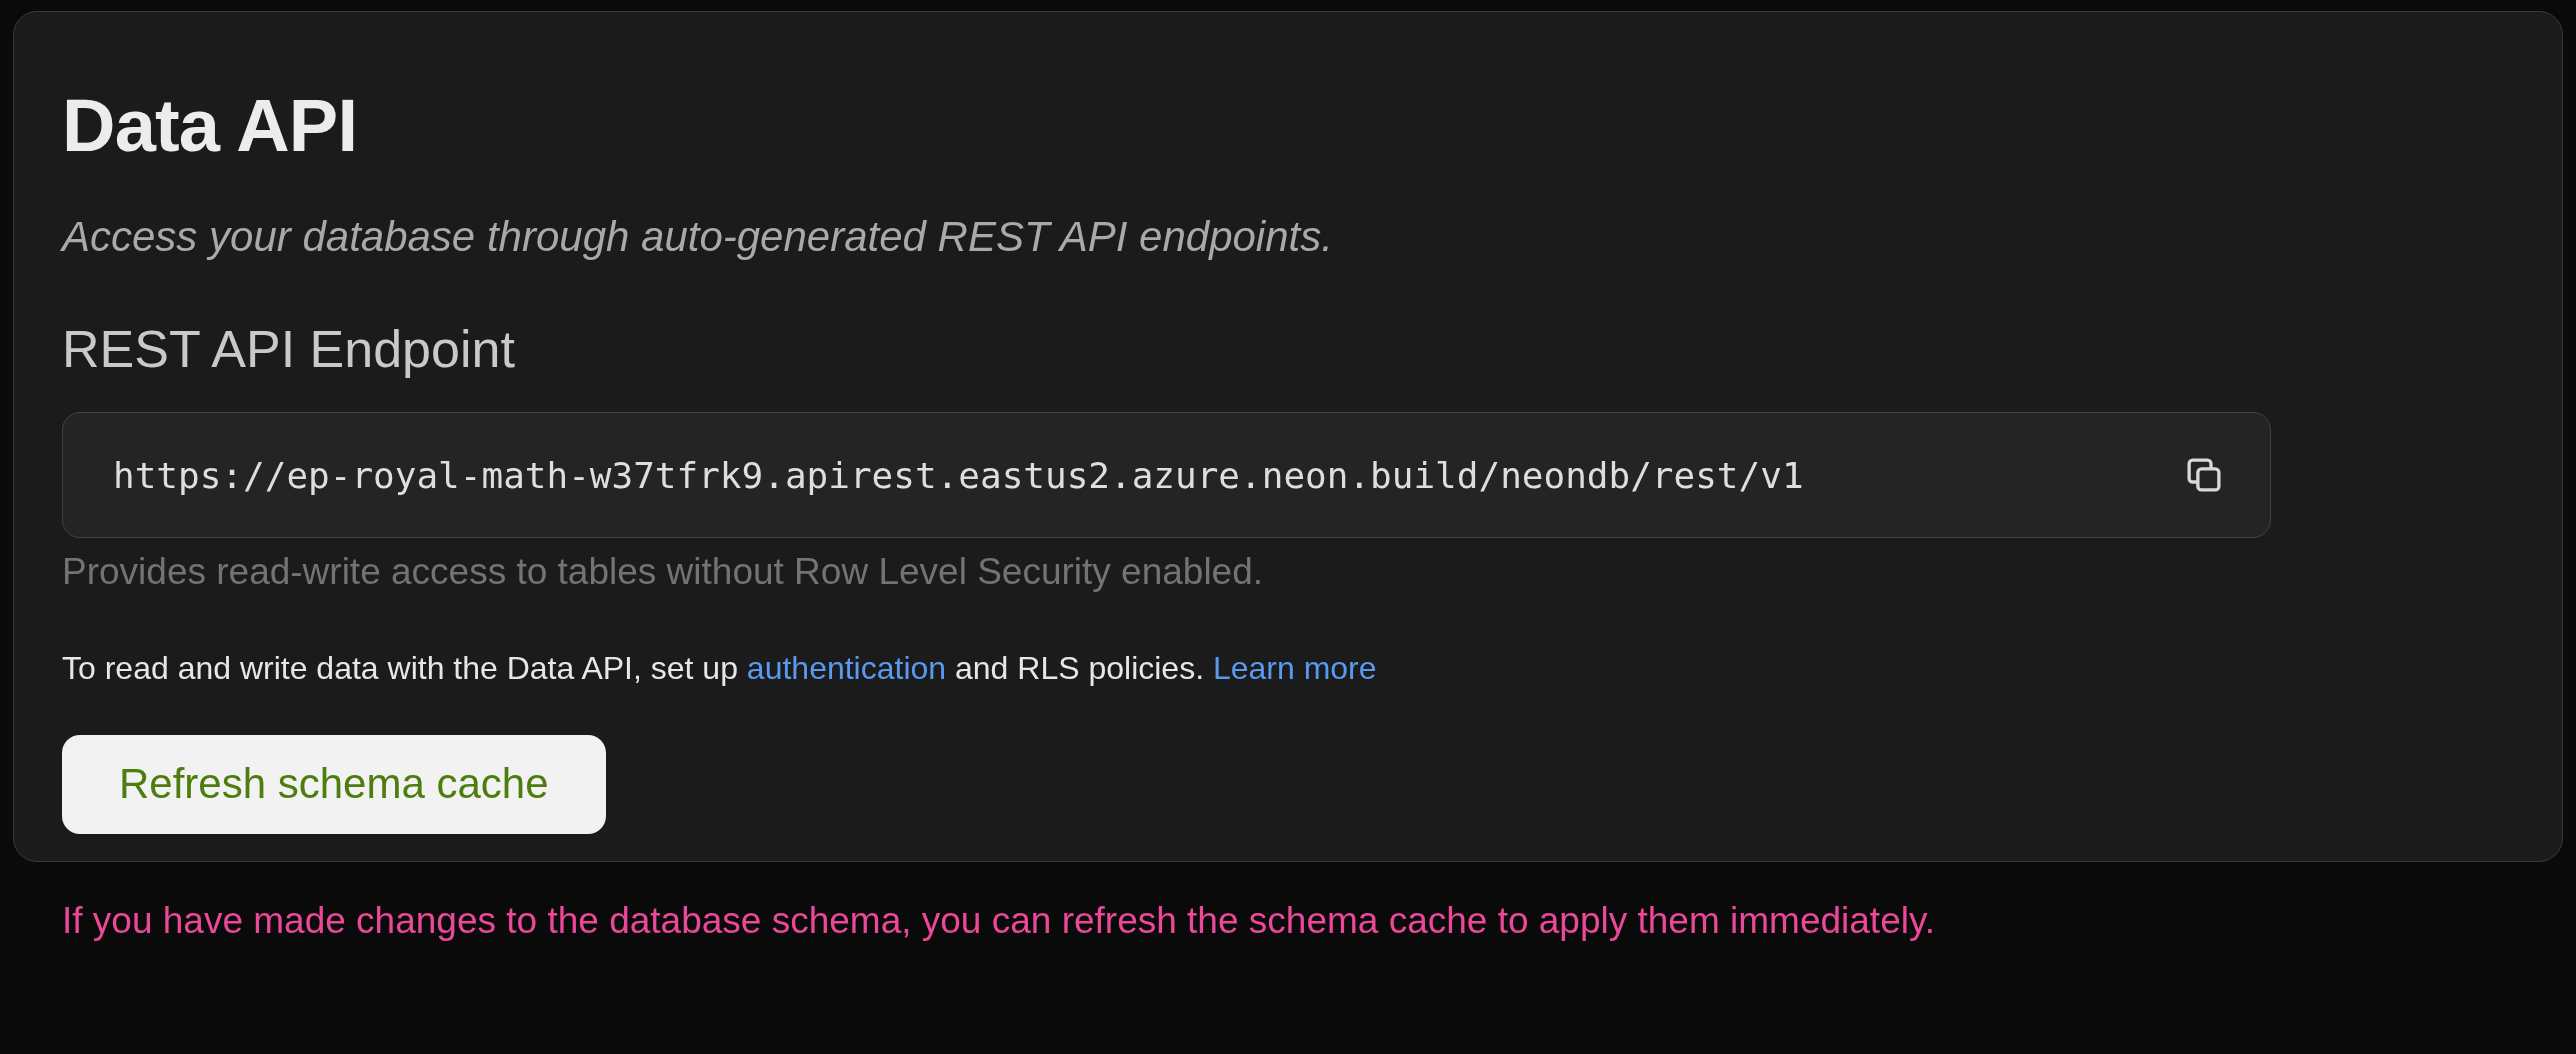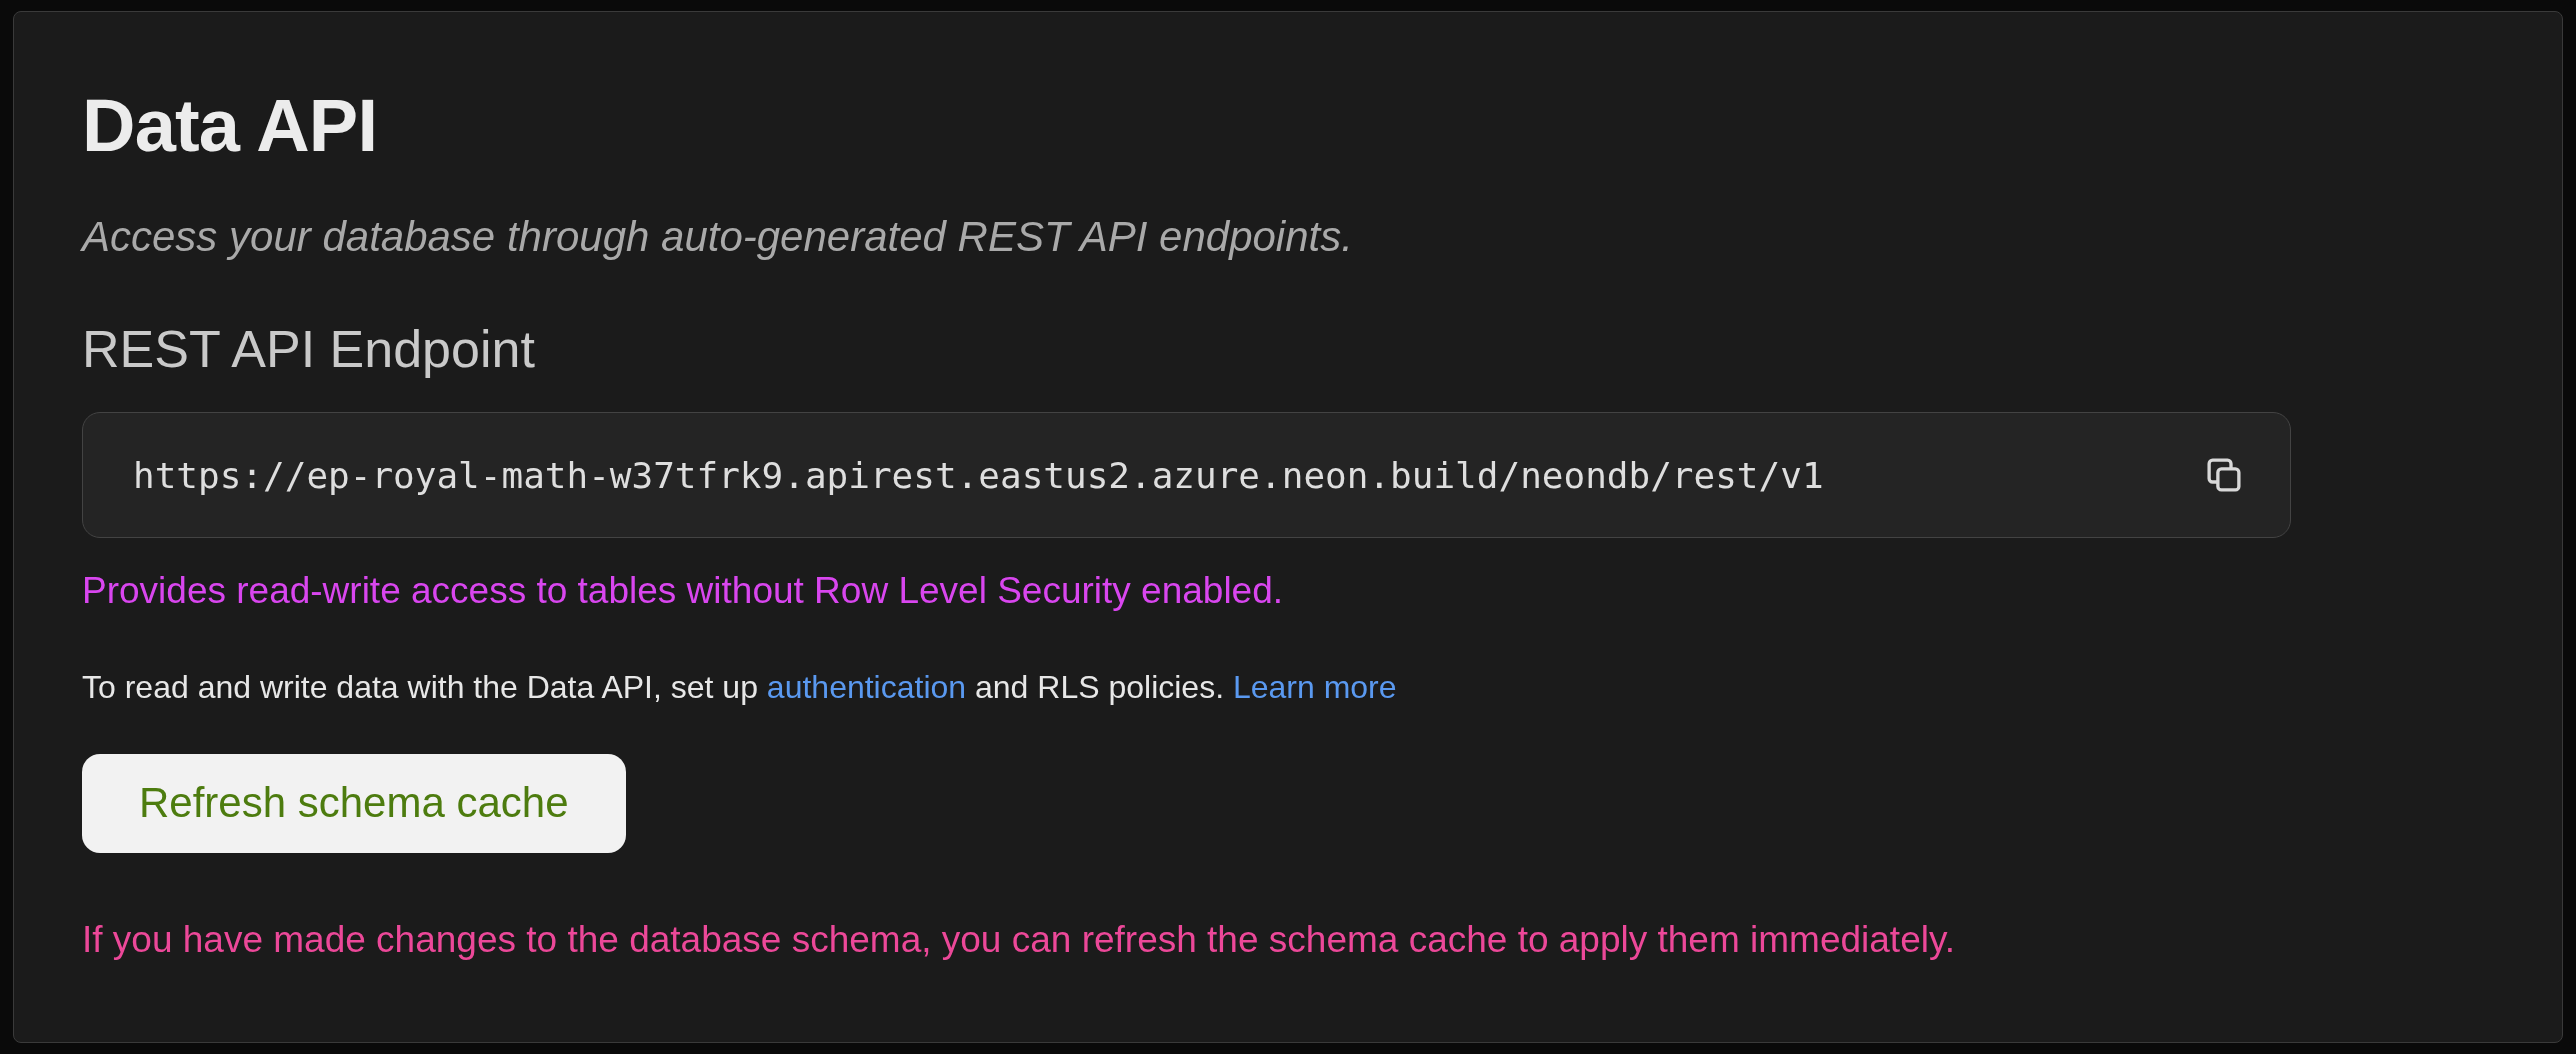--- a/index.html
+++ b/index.html
@@ -5,25 +5,25 @@
   * { margin: 0; padding: 0; box-sizing: border-box; }
   html, body {
     width: 2576px; height: 1055px;
     background: #0a0a0a;
     font-family: "Liberation Sans", sans-serif;
     overflow: hidden;
   }
   .card {
     position: absolute;
     left: 13px; top: 11.3px;
-    width: 2550px; height: 1032px;
+    width: 2550px; height: 851px;
     background: #1b1b1b;
     border: 1.6px solid #3a3a3a;
-    border-radius: 8px;
-    padding: 73px 68px 0 68px;
+    border-radius: 24px;
+    padding: 73px 68px 0 48px;
   }
   .page-title {
     font-size: 74px;
     font-weight: 700;
     color: #ececec;
     letter-spacing: -0.8px;
     line-height: 1.1;
   }
   .page-desc {
     margin-top: 45px;
@@ -62,23 +62,23 @@
     border: none;
     width: 52px; height: 52px;
     display: flex;
     align-items: center;
     justify-content: center;
     cursor: pointer;
     flex: 0 0 auto;
   }
   .copy-btn svg { display: block; }
   .helper-text {
-    margin-top: 30px;
+    margin-top: 11px;
     font-size: 37px;
-    color: #d946ef;
+    color: #737373;
     line-height: 1.25;
   }
   .rls-note {
     margin-top: 52px;
     font-size: 32px;
     color: #e7e7e7;
     line-height: 1.25;
   }
   .rls-note a {
     color: #5a99f0;

